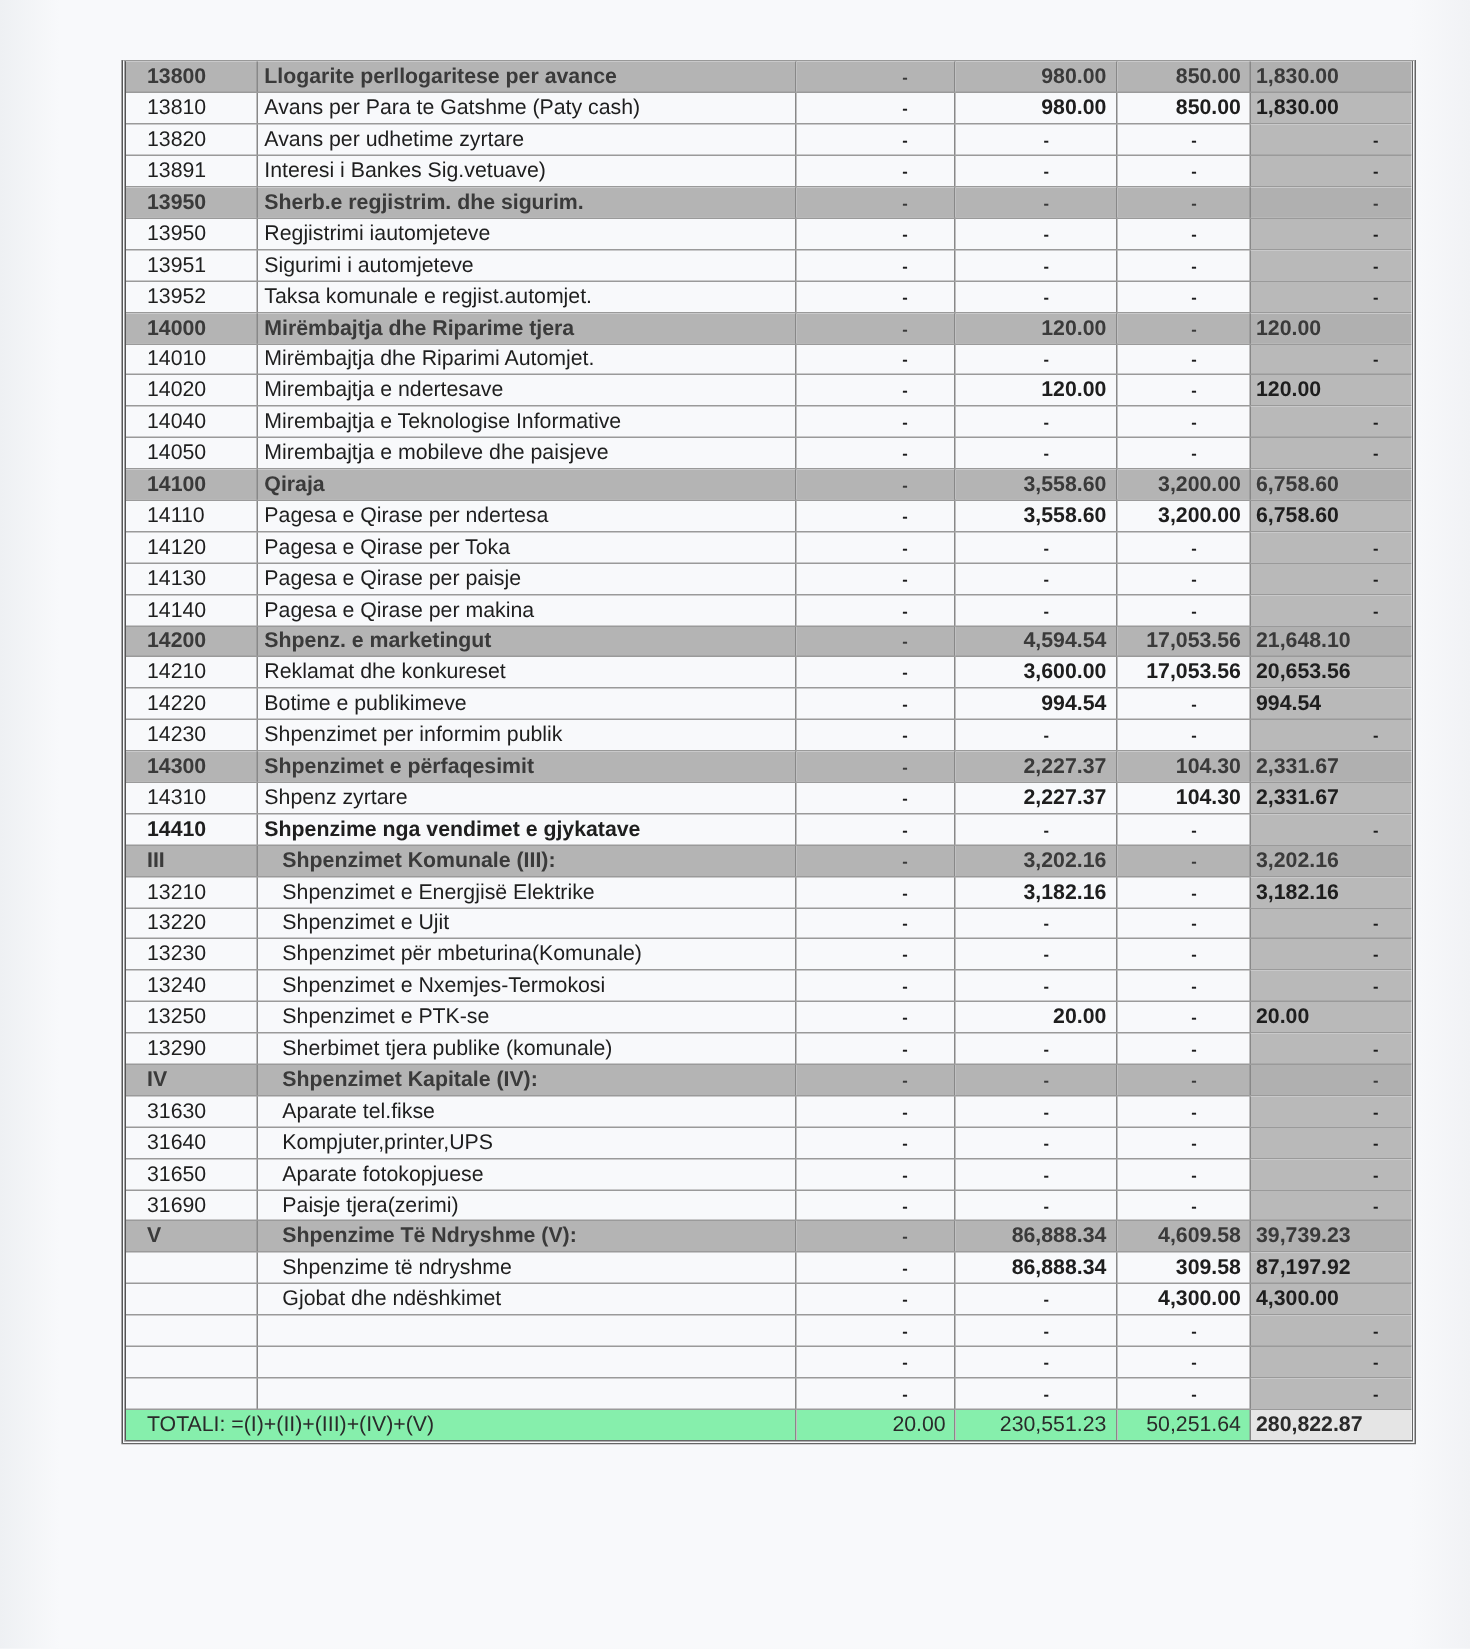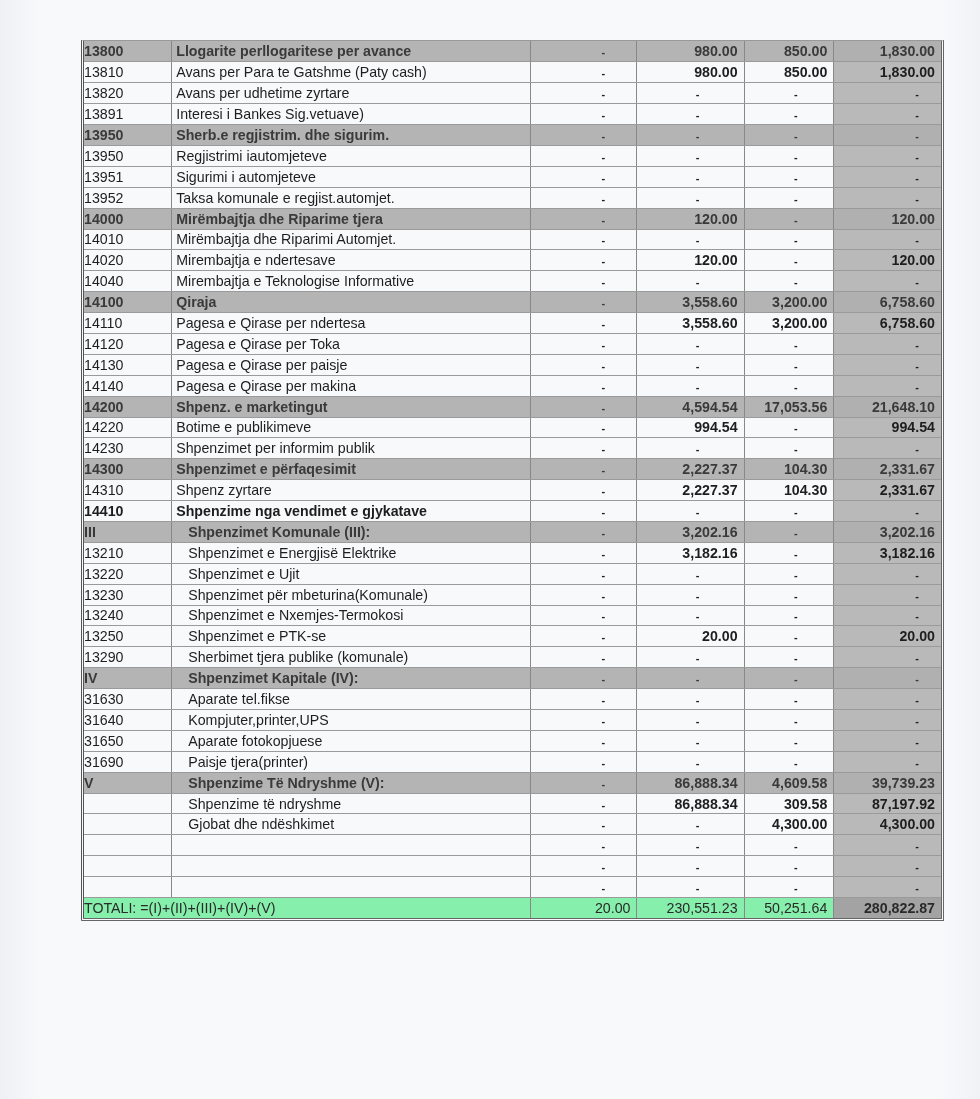--- a/index.html
+++ b/index.html
@@ -34,41 +34,41 @@
     padding: 0 3px;
     font-size: 14.2px;
     color: #1e1e1e;
     border-right: 1px solid #888;
     border-bottom: 1px solid #9a9a9a;
     white-space: nowrap;
     overflow: hidden;
     box-sizing: border-box;
   }
   td:last-child { border-right: none; }
-  td.code { width: 86px; padding-left: 0; }
+  td.code { width: 86px; padding-left: 14px; }
   td.desc { width: 352px; padding-left: 4px; }
   td.desc.indent { padding-left: 16px; }
   td.num { width: 105px; text-align: right; padding-right: 6px; }
   td.num.c1 { width: 104px; }
   td.num.c2 { width: 105px; }
   td.num.c3 { width: 88px; }
-  td.num.c4 { text-align: right; padding-right: 6px; }
+  td.num.c4 { text-align: left; padding-right: 6px; }
   td.dash { text-align: center; }
   td.num.c1.dash { padding-left: 45px; }
   td.num.c2.dash { padding-left: 20px; }
   td.num.c3.dash { padding-left: 20px; text-align: center; }
   td.num.c4.dash { text-align: right; padding-right: 22px; }
   td.dash span { font-weight: bold; font-size: 11px; }
   td.val { font-weight: bold; }
   td.c4 { background: #b9b9b9; }
   tr.group td { background: #b4b4b4; font-weight: bold; color: #3a3a3a; }
   tr.group td.c4 { background: #b0b0b0; }
   tr.bold td.desc, tr.bold td.code { font-weight: bold; }
   tr.total td { background: #86efac; font-weight: normal; color: #2a2a2a; border-bottom: none; }
-  tr.total td.c4 { font-weight: bold; background: #a3a3a3; }
+  tr.total td.c4 { font-weight: bold; background: #e5e5e5; }
   tr.total td.code { font-weight: normal; }
 </style>
 </head>
 <body>
 
 <div class="page-edge"></div>
 
 <div class="sheet">
   <table>
     <tbody id="tbody">
@@ -161,20 +161,28 @@
           <td class="num c4 val">120.00</td>
         </tr>
         <tr>
           <td class="code">14040</td>
           <td class="desc">Mirembajtja e Teknologise Informative</td>
           <td class="num c1 dash"><span>-</span></td>
           <td class="num c2 dash"><span>-</span></td>
           <td class="num c3 dash"><span>-</span></td>
           <td class="num c4 dash"><span>-</span></td>
         </tr>
+        <tr>
+          <td class="code">14050</td>
+          <td class="desc">Mirembajtja e mobileve dhe paisjeve</td>
+          <td class="num c1 dash"><span>-</span></td>
+          <td class="num c2 dash"><span>-</span></td>
+          <td class="num c3 dash"><span>-</span></td>
+          <td class="num c4 dash"><span>-</span></td>
+        </tr>
         <tr class="group">
           <td class="code">14100</td>
           <td class="desc">Qiraja</td>
           <td class="num c1 dash"><span>-</span></td>
           <td class="num c2 val">3,558.60</td>
           <td class="num c3 val">3,200.00</td>
           <td class="num c4 val">6,758.60</td>
         </tr>
         <tr>
           <td class="code">14110</td>
@@ -210,20 +218,28 @@
         </tr>
         <tr class="group">
           <td class="code">14200</td>
           <td class="desc">Shpenz. e marketingut</td>
           <td class="num c1 dash"><span>-</span></td>
           <td class="num c2 val">4,594.54</td>
           <td class="num c3 val">17,053.56</td>
           <td class="num c4 val">21,648.10</td>
         </tr>
         <tr>
+          <td class="code">14210</td>
+          <td class="desc">Reklamat dhe konkureset</td>
+          <td class="num c1 dash"><span>-</span></td>
+          <td class="num c2 val">3,600.00</td>
+          <td class="num c3 val">17,053.56</td>
+          <td class="num c4 val">20,653.56</td>
+        </tr>
+        <tr>
           <td class="code">14220</td>
           <td class="desc">Botime e publikimeve</td>
           <td class="num c1 dash"><span>-</span></td>
           <td class="num c2 val">994.54</td>
           <td class="num c3 dash"><span>-</span></td>
           <td class="num c4 val">994.54</td>
         </tr>
         <tr>
           <td class="code">14230</td>
           <td class="desc">Shpenzimet per informim publik</td>
@@ -339,21 +355,21 @@
         <tr>
           <td class="code">31650</td>
           <td class="desc indent">Aparate fotokopjuese</td>
           <td class="num c1 dash"><span>-</span></td>
           <td class="num c2 dash"><span>-</span></td>
           <td class="num c3 dash"><span>-</span></td>
           <td class="num c4 dash"><span>-</span></td>
         </tr>
         <tr>
           <td class="code">31690</td>
-          <td class="desc indent">Paisje tjera(printer)</td>
+          <td class="desc indent">Paisje tjera(zerimi)</td>
           <td class="num c1 dash"><span>-</span></td>
           <td class="num c2 dash"><span>-</span></td>
           <td class="num c3 dash"><span>-</span></td>
           <td class="num c4 dash"><span>-</span></td>
         </tr>
         <tr class="group">
           <td class="code">V</td>
           <td class="desc indent">Shpenzime Të Ndryshme (V):</td>
           <td class="num c1 dash"><span>-</span></td>
           <td class="num c2 val">86,888.34</td>

